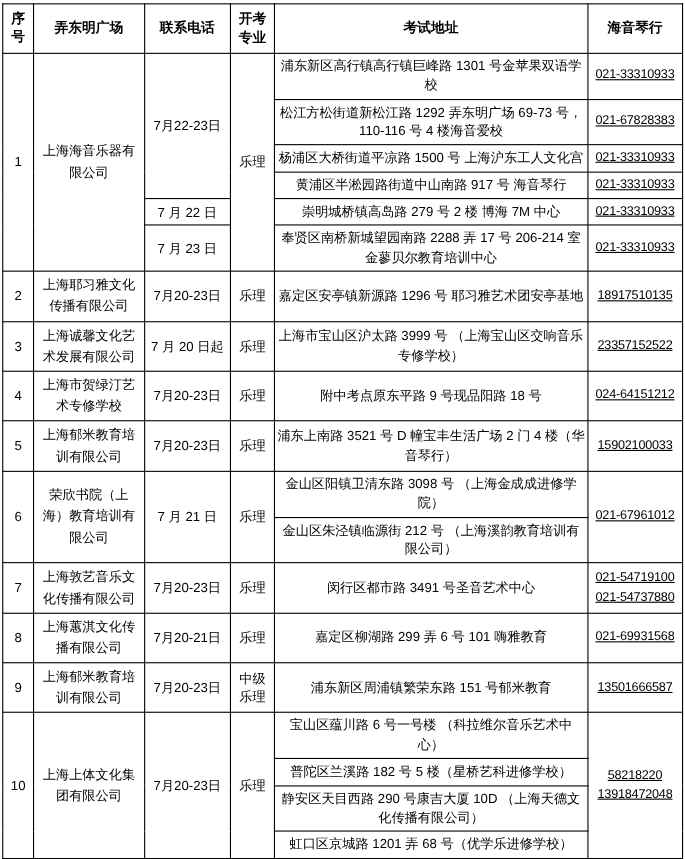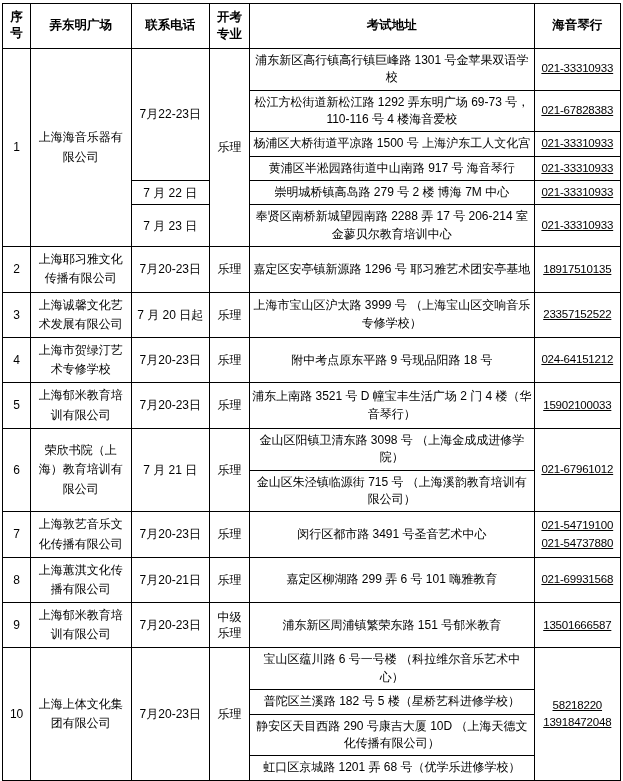--- a/index.html
+++ b/index.html
@@ -148,21 +148,21 @@
 
       <tr>
         <td class="seq-cell" rowspan="2">6</td>
         <td class="org-cell" rowspan="2">荣欣书院（上海）教育培训有限公司</td>
         <td class="nowrap" rowspan="2">7 月 21 日</td>
         <td rowspan="2">乐理</td>
         <td class="addr-cell">金山区阳镇卫清东路 3098 号 （上海金成成进修学院）</td>
         <td class="phone-cell" rowspan="2">021-67961012</td>
       </tr>
       <tr>
-        <td class="addr-cell">金山区朱泾镇临源街 715 号 （上海溪韵教育培训有限公司）</td>
+        <td class="addr-cell">金山区朱泾镇临源街 212 号 （上海溪韵教育培训有限公司）</td>
       </tr>
 
       <tr>
         <td class="seq-cell">7</td>
         <td class="org-cell">上海敦艺音乐文化传播有限公司</td>
         <td class="nowrap">7月20-23日</td>
         <td>乐理</td>
         <td class="addr-cell">闵行区都市路 3491 号圣音艺术中心</td>
         <td class="phone-cell">
           <div>021-54719100</div>

